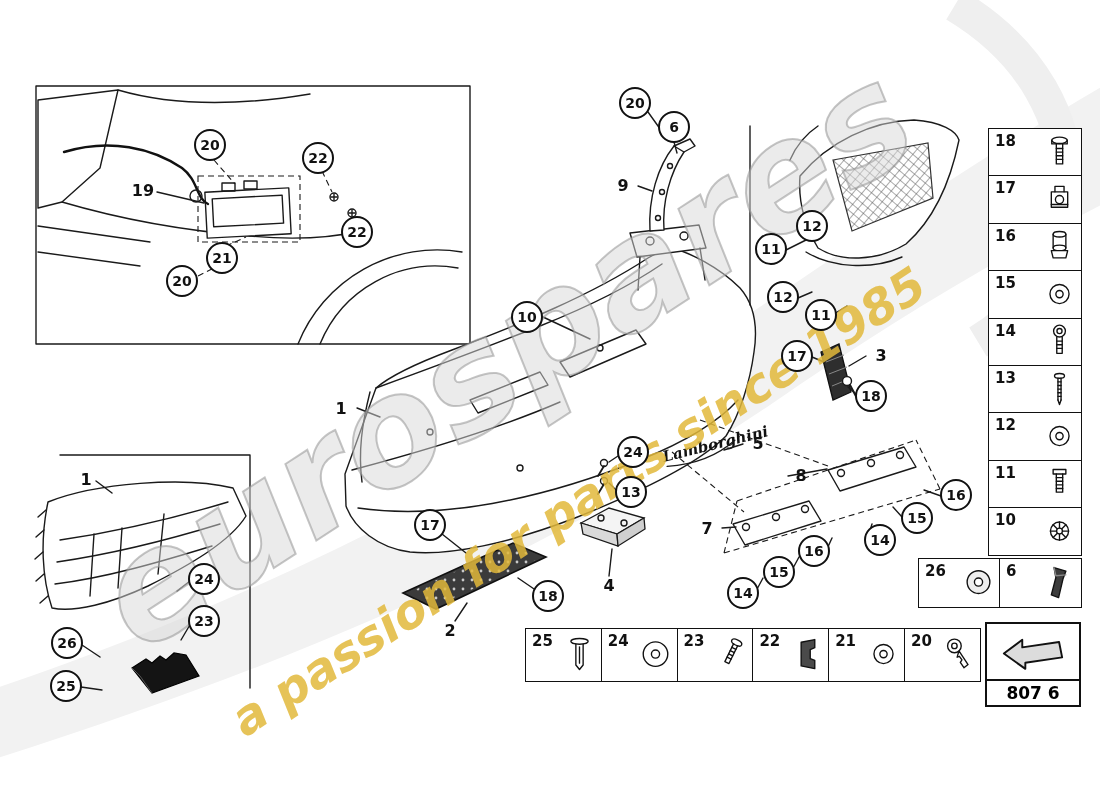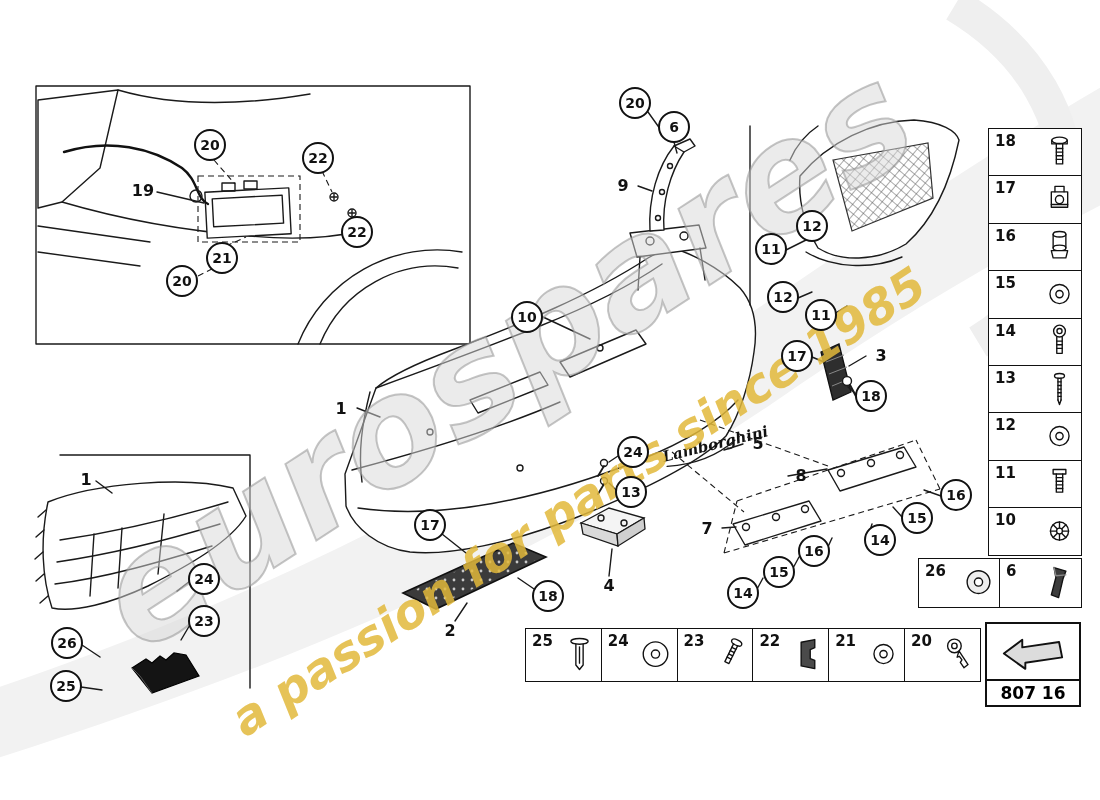--- a/index.html
+++ b/index.html
@@ -398,16 +398,16 @@
         </svg>
       </div>
     </div>
 
   <div class="arrow-box">
     <svg viewBox="0 0 96 60">
       <path d="M10,32 L34,14 L34,24 L82,17 L86,37 L38,44 L38,52 Z" fill="#dcdcdc" stroke="#111" stroke-width="2.5" stroke-linejoin="round"></path>
     </svg>
   </div>
   <div class="part-number-box">
-    <span>807 16</span>
+    <span>807 6</span>
   </div>
 
 </div>
 
 </body></html>

